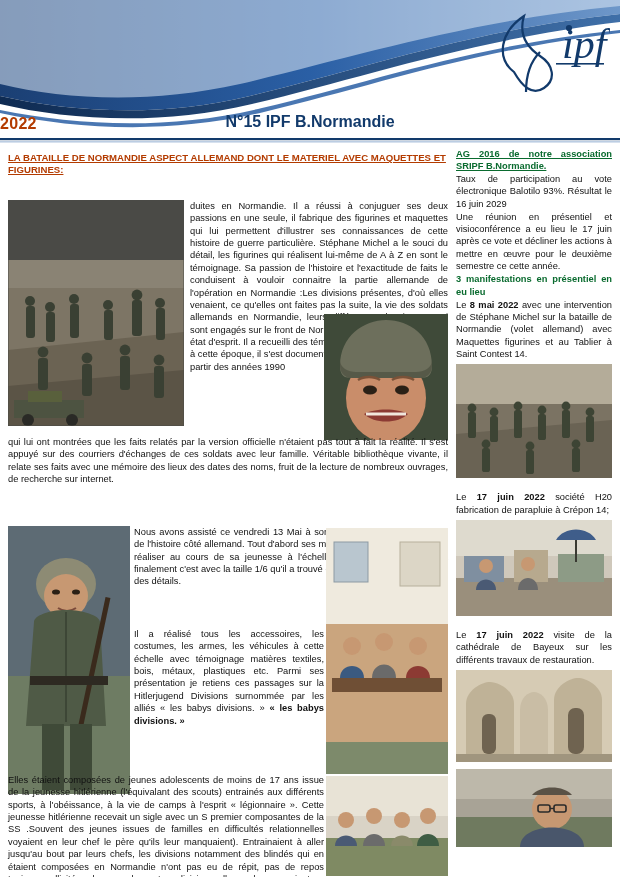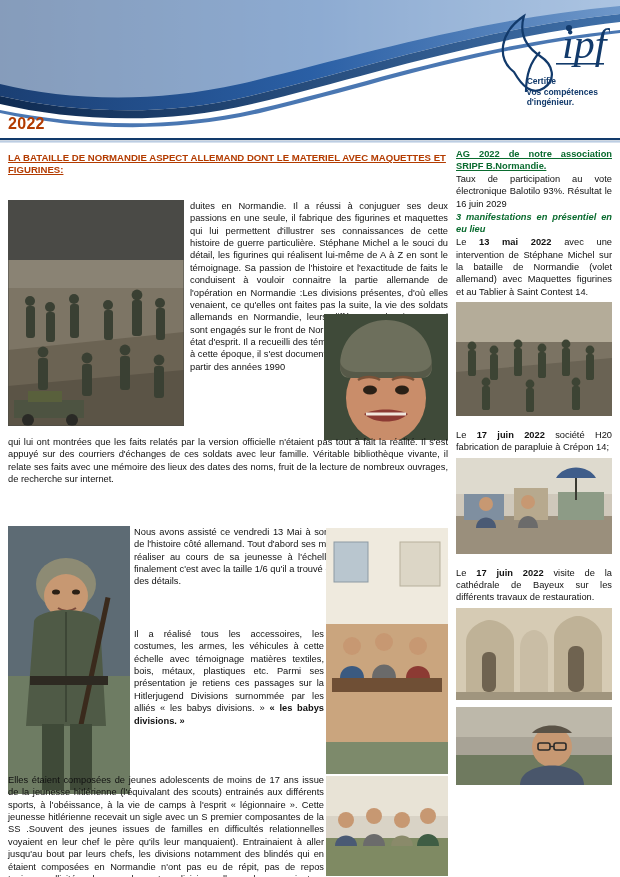--- a/index.html
+++ b/index.html
@@ -11,21 +11,21 @@
     position:relative;
     overflow:hidden;
   }
   
   .header {
     position:absolute; left:0; top:0; width:620px; height:148px;
     overflow:hidden;
   }
   .hdr-svg { position:absolute; left:0; top:0; }
   .year {
-    position:absolute; left:8px; top:115px;
+    position:absolute; left:0; top:115px;
     font-size:16px; font-weight:bold; color:#b33b00;
     letter-spacing:0.3px;
   }
   .issue-title {
     position:absolute; left:0; top:113px; width:620px;
     text-align:center;
     font-size:16px; font-weight:bold; color:#123a6b;
   }
   .logo-box {
     position:absolute; right:10px; top:6px; width:140px; height:108px;
@@ -68,21 +68,21 @@
   
   .img { position:absolute; overflow:hidden; background:#888; }
   .img svg { display:block; }
 
   
   .r-head {
     font-weight:bold; color:#0a6b2f; text-decoration:underline;
     font-size:9.3px; line-height:1.3; text-align:justify;
   }
   .r-p { text-align:justify; margin-top:1px; }
-  .r-green { color:#0a6b2f; font-weight:bold;font-style:italic; }
+  .r-green { color:#0a6b2f; font-weight:bold; }
   .r-img { margin-top:4px; }
   .r-cap { text-align:justify; margin-top:10px; }
 </style>
 </head>
 <body>
 
 <div class="header">
   <svg class="hdr-svg" width="620" height="148" viewBox="0 0 620 148">
     <defs>
       <linearGradient id="g1" x1="0" y1="0" x2="1" y2="0">
@@ -110,26 +110,24 @@
   <div class="logo-box">
     <svg width="140" height="108" viewBox="0 0 140 108">
 
       <path d="M44,66 C26,52 30,26 54,10 C48,30 58,42 70,50 C84,59 86,74 74,82 C62,90 52,80 44,66 Z" fill="none" stroke="#123a6b" stroke-width="2.2"></path>
       <path d="M56,86 C56,70 60,56 70,46" fill="none" stroke="#123a6b" stroke-width="2.2"></path>
 
       <text x="92" y="52" font-family="Liberation Serif, serif" font-size="42" font-style="italic" fill="#123a6b">ipf</text>
       <circle cx="99" cy="22" r="3.1" fill="#123a6b"></circle>
       <rect x="86" y="57" width="48" height="1.6" fill="#123a6b"></rect>
     </svg>
-    <div class="logo-text">
-      Certifie<br>vos compétences<br>d'ingénieur.
-    </div>
   </div>
 
   <div class="year">2022</div>
+  <div class="issue-title">N°15  IPF  B.Normandie</div>
 </div>
 
 <div class="body-wrap">
 
   <div class="left-col">
 
     <div class="headline">LA BATAILLE DE NORMANDIE ASPECT ALLEMAND DONT LE MATERIEL AVEC MAQUETTES ET FIGURINES:</div>
 
 
     <div class="img" style="left:0; top:52px; width:176px; height:226px;">
@@ -266,27 +264,28 @@
           <path d="M65,70 C65,56 87,56 87,70 Z" fill="#8a8a6a"></path>
           <circle cx="102" cy="40" r="8" fill="#c79872"></circle>
           <path d="M91,70 C91,54 113,54 113,70 Z" fill="#3f5d44"></path>
         </g>
       </svg>
     </div>
   </div>
 
   <div class="right-col">
 
-    <div class="r-head">AG 2022 de notre association SRIPF  B.Normandie.</div>
+    <div class="r-head">AG 2016 de notre association SRIPF  B.Normandie.</div>
     <div class="r-p">Taux de participation au vote électronique Balotilo 93%. Résultat le 16 juin 2029</div>
+    <div class="r-p">Une réunion en présentiel et visioconférence a eu lieu le 17 juin après ce vote et décliner les actions à mettre en œuvre pour le deuxième semestre ce cette année.</div>
 
     <div class="r-p r-green">3 manifestations en présentiel en eu lieu</div>
 
     <div class="r-p">
-      Le <b>13 mai 2022</b>
+      Le <b>8 mai 2022</b>
       avec une intervention de Stéphane Michel sur la bataille de Normandie (volet allemand) avec Maquettes figurines et  au Tablier à Saint Contest  14.
     </div>
 
     <div class="r-img">
       <svg width="156" height="114" viewBox="0 0 156 114">
         <rect width="156" height="114" fill="#8e8777"></rect>
         <rect y="0" width="156" height="44" fill="#b4ac99"></rect>
         <rect y="40" width="156" height="74" fill="#7b7363"></rect>
         <path d="M0,70 L156,56 L156,114 L0,114 Z" fill="#6a6354"></path>
         <g fill="#3d4434">

